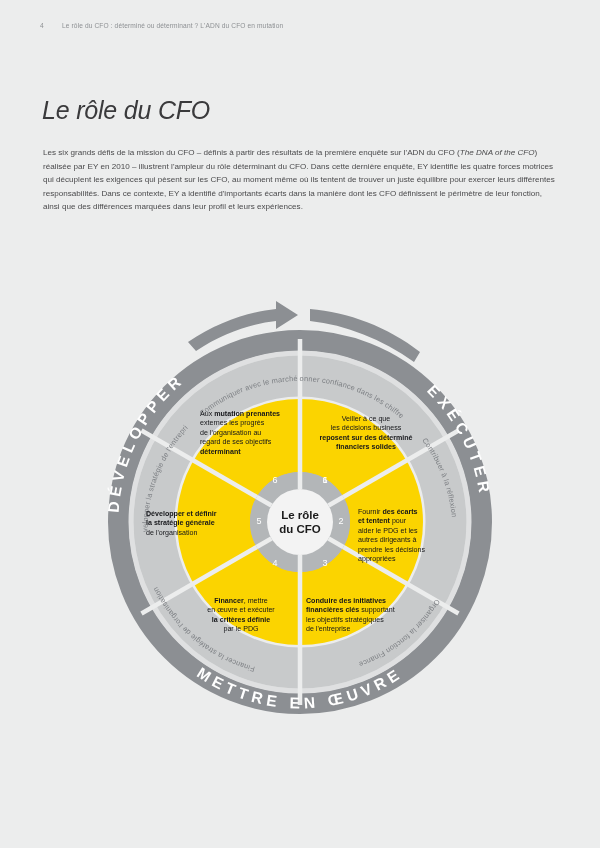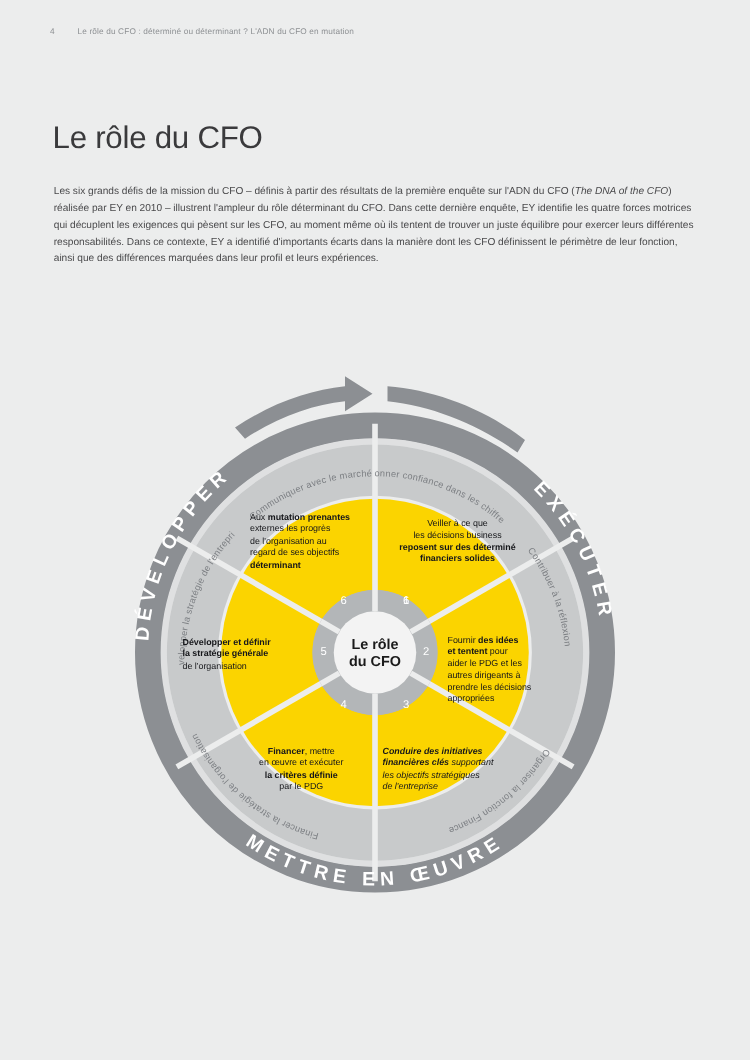--- a/index.html
+++ b/index.html
@@ -35,20 +35,21 @@
   
   .page-title {
     position: absolute;
     left: 42px;
     top: 96px;
     font-size: 25px;
     font-weight: 400;
     color: #3a3a3c;
     letter-spacing: -0.2px;
     margin: 0;
+    font-style: italic;
   }
 
   
   .intro {
     position: absolute;
     left: 43px;
     top: 138px;
     width: 515px;
     font-size: 8.1px;
     line-height: 13.6px;
@@ -217,24 +218,24 @@
 
 <div class="seg-box" style="position:absolute; left:152px; top:128px; width:104px; text-align:left;">
   <div>Aux <b>mutation prenantes</b><br>externes les progrès<br>de l'organisation au<br>regard de ses objectifs<br><b>déterminant</b></div>
 </div>
 
 <div class="seg-box" style="position:absolute; left:262px; top:133px; width:112px; text-align:center;">
   <div>Veiller à ce que<br>les décisions business<br><b>reposent sur des déterminé</b><br><b>financiers solides</b></div>
 </div>
 
 <div class="seg-box" style="position:absolute; left:310px; top:226px; width:96px; text-align:left;">
-  <div>Fournir <b>des idées</b><br><b>et tentent</b> pour<br>aider le PDG et les<br>autres dirigeants à<br>prendre les décisions<br>appropriées</div>
-</div>
-
-<div class="seg-box" style="position:absolute; left:258px; top:315px; width:124px; text-align:left;font-style:italic;">
+  <div>Fournir <b>des écarts</b><br><b>et tentent</b> pour<br>aider le PDG et les<br>autres dirigeants à<br>prendre les décisions<br>appropriées</div>
+</div>
+
+<div class="seg-box" style="position:absolute; left:258px; top:315px; width:124px; text-align:left;">
   <div><b>Conduire des initiatives</b><br><b>financières clés</b> supportant<br>les objectifs stratégiques<br>de l'entreprise</div>
 </div>
 
 <div class="seg-box" style="position:absolute; left:140px; top:315px; width:106px; text-align:center;">
   <div><b>Financer</b>, mettre<br>en œuvre et exécuter<br><b>la critères définie</b><br>par le PDG</div>
 </div>
 
 <div class="seg-box" style="position:absolute; left:98px; top:228px; width:112px; text-align:left;">
   <div><b>Développer et définir</b><br><b>la stratégie générale</b><br>de l'organisation</div>
 </div>

